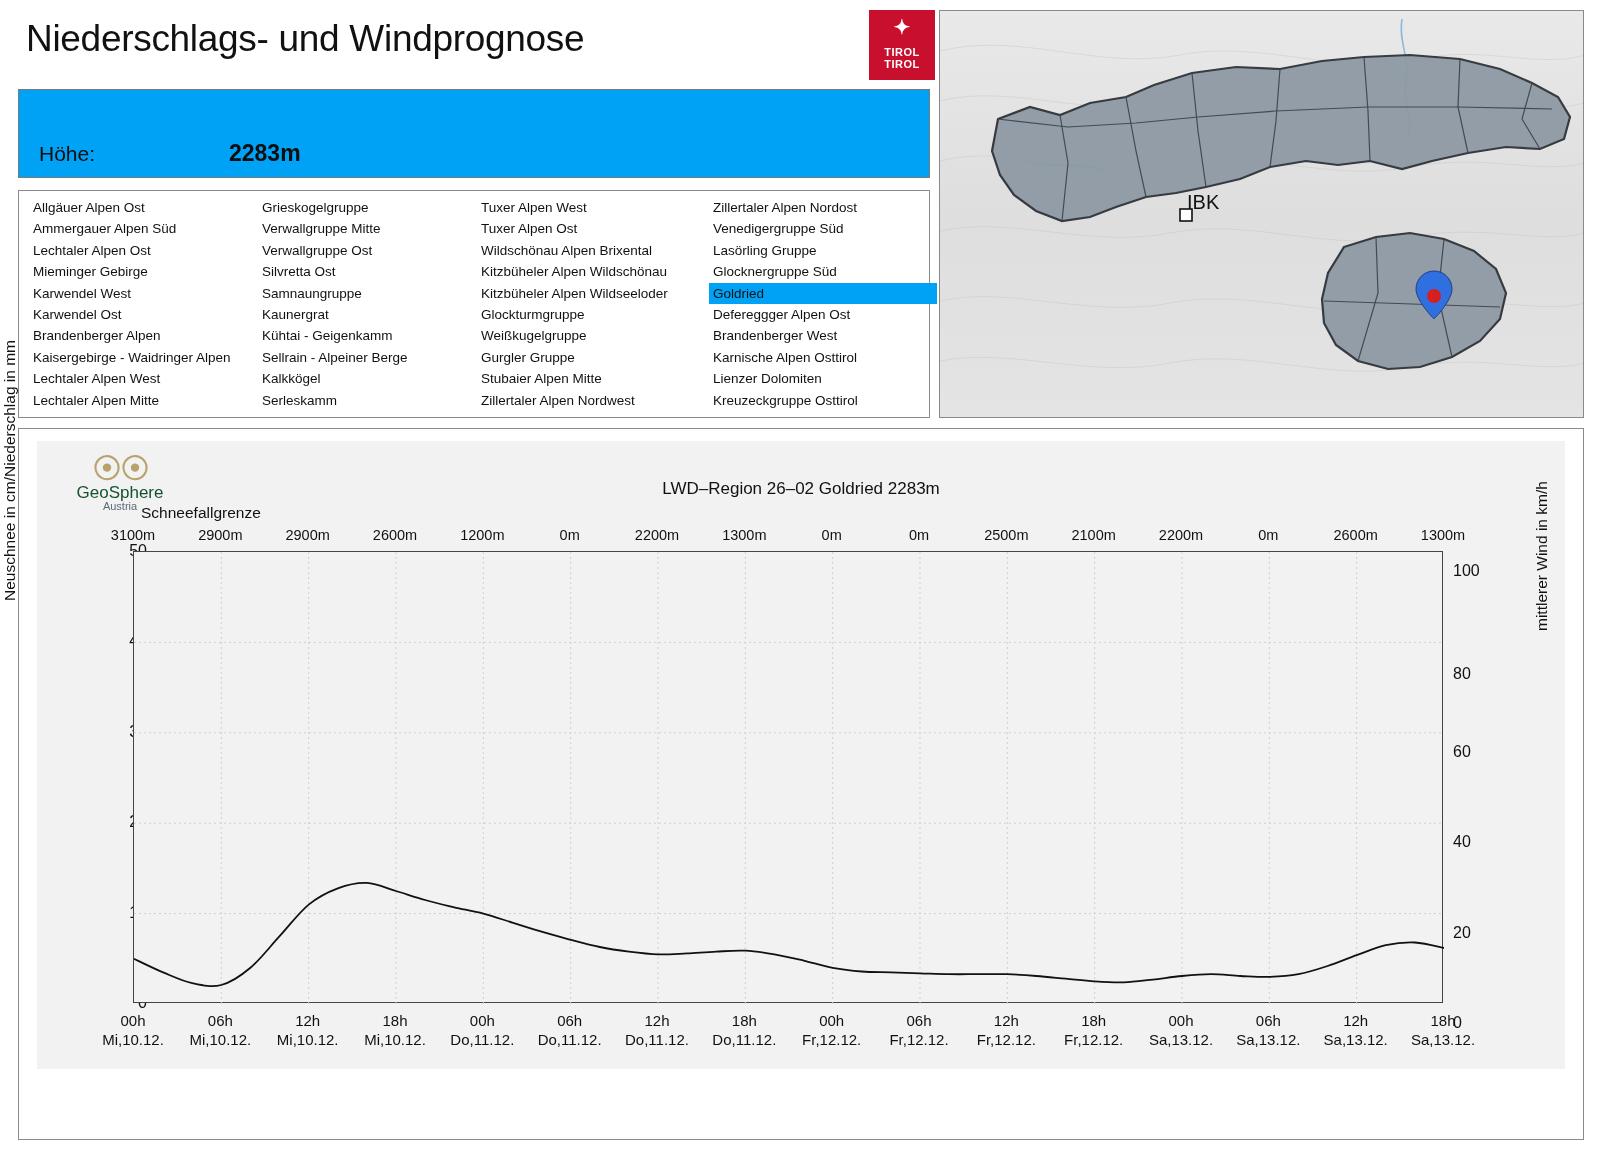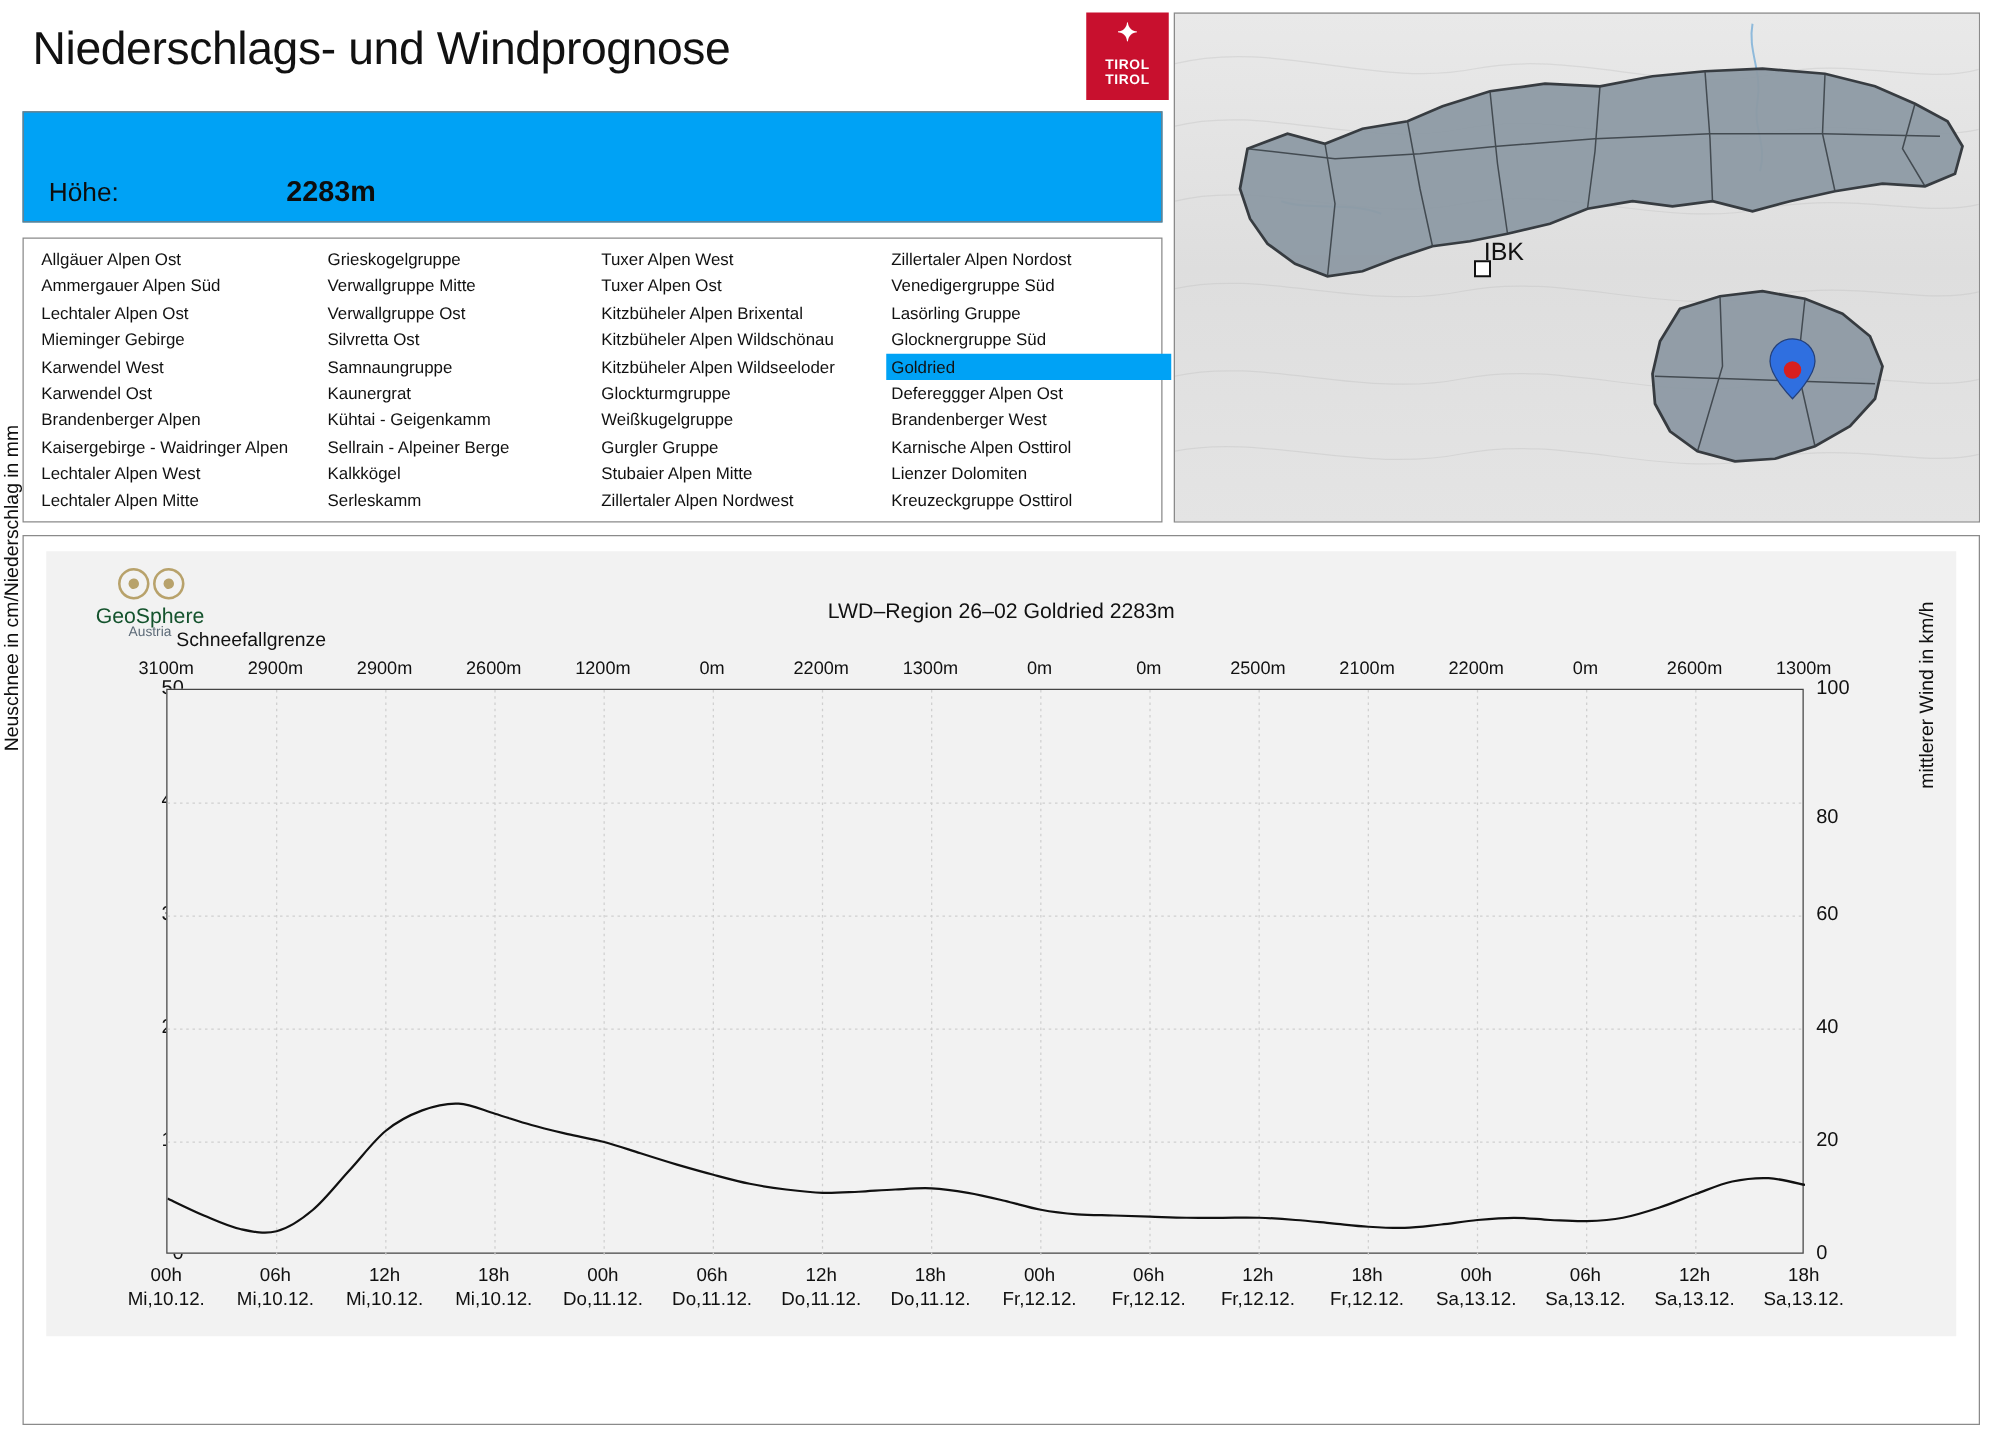--- a/index.html
+++ b/index.html
@@ -215,20 +215,21 @@
     transform: translateY(-9px);
   }
   .ytick-right {
     position: absolute;
     left: 1416px;
     font-size: 16px;
     color: #111;
     text-align: left;
     width: 60px;
     transform: translateY(-9px);
+    margin-top: 20px;
   }
   .xtick {
     position: absolute;
     font-size: 15px;
     color: #111;
     text-align: center;
     transform: translateX(-50%);
     white-space: nowrap;
     line-height: 19px;
   }
@@ -334,21 +335,21 @@
     <div class="region-item">Samnaungruppe</div>
     <div class="region-item">Kaunergrat</div>
     <div class="region-item">Kühtai - Geigenkamm</div>
     <div class="region-item">Sellrain - Alpeiner Berge</div>
     <div class="region-item">Kalkkögel</div>
     <div class="region-item">Serleskamm</div>
   </div>
   <div class="col col-2">
     <div class="region-item">Tuxer Alpen West</div>
     <div class="region-item">Tuxer Alpen Ost</div>
-    <div class="region-item">Kitzbüheler Alpen Brixental</div>
+    <div class="region-item">Wildschönau Alpen Brixental</div>
     <div class="region-item">Kitzbüheler Alpen Wildschönau</div>
     <div class="region-item">Kitzbüheler Alpen Wildseeloder</div>
     <div class="region-item">Glockturmgruppe</div>
     <div class="region-item">Weißkugelgruppe</div>
     <div class="region-item">Gurgler Gruppe</div>
     <div class="region-item">Stubaier Alpen Mitte</div>
     <div class="region-item">Zillertaler Alpen Nordwest</div>
   </div>
   <div class="col col-3">
     <div class="region-item">Zillertaler Alpen Nordost</div>

